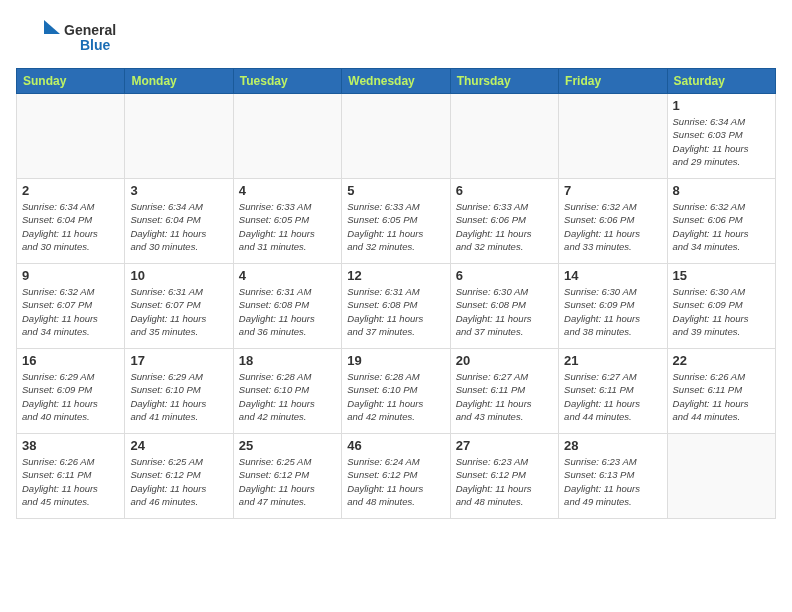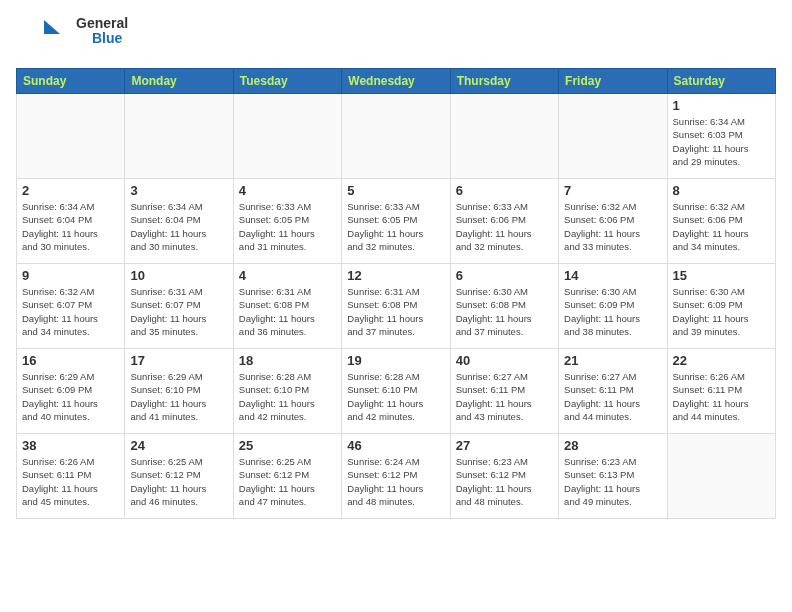--- a/index.html
+++ b/index.html
@@ -11,22 +11,22 @@
       padding: 16px;
     }
     .header {
       display: flex;
       align-items: flex-start;
       justify-content: space-between;
       margin-bottom: 8px;
     }
     .logo {
       display: flex;
-      align-items: flex-start;
-      gap: 16px;
+      align-items: center;
+      gap: 4px;
     }
     .title-block {
       text-align: right;
     }
     .month-title {
       font-size: 36px;
       font-weight: bold;
       color: #333;
       line-height: 1.1;
     }
@@ -65,20 +65,21 @@
       font-size: 13px;
       font-weight: bold;
       color: #333;
       display: block;
       margin-bottom: 2px;
     }
     .day-info {
       font-size: 9.5px;
       color: #444;
       line-height: 1.4;
+      font-style: italic;
     }
     .calendar tr td:first-child {
       border-left: 1px solid #ddd;
     }
   </style>
 </head>
 <body>
 
 <div class="header">
   <div class="logo">
@@ -192,21 +193,21 @@
         </td>
         <td>
           <span class="day-num">18</span>
           <div class="day-info">Sunrise: 6:28 AM<br>Sunset: 6:10 PM<br>Daylight: 11 hours<br>and 42 minutes.</div>
         </td>
         <td>
           <span class="day-num">19</span>
           <div class="day-info">Sunrise: 6:28 AM<br>Sunset: 6:10 PM<br>Daylight: 11 hours<br>and 42 minutes.</div>
         </td>
         <td>
-          <span class="day-num">40</span>
+          <span class="day-num">20</span>
           <div class="day-info">Sunrise: 6:27 AM<br>Sunset: 6:11 PM<br>Daylight: 11 hours<br>and 43 minutes.</div>
         </td>
         <td>
           <span class="day-num">21</span>
           <div class="day-info">Sunrise: 6:27 AM<br>Sunset: 6:11 PM<br>Daylight: 11 hours<br>and 44 minutes.</div>
         </td>
         <td>
           <span class="day-num">22</span>
           <div class="day-info">Sunrise: 6:26 AM<br>Sunset: 6:11 PM<br>Daylight: 11 hours<br>and 44 minutes.</div>
         </td>

